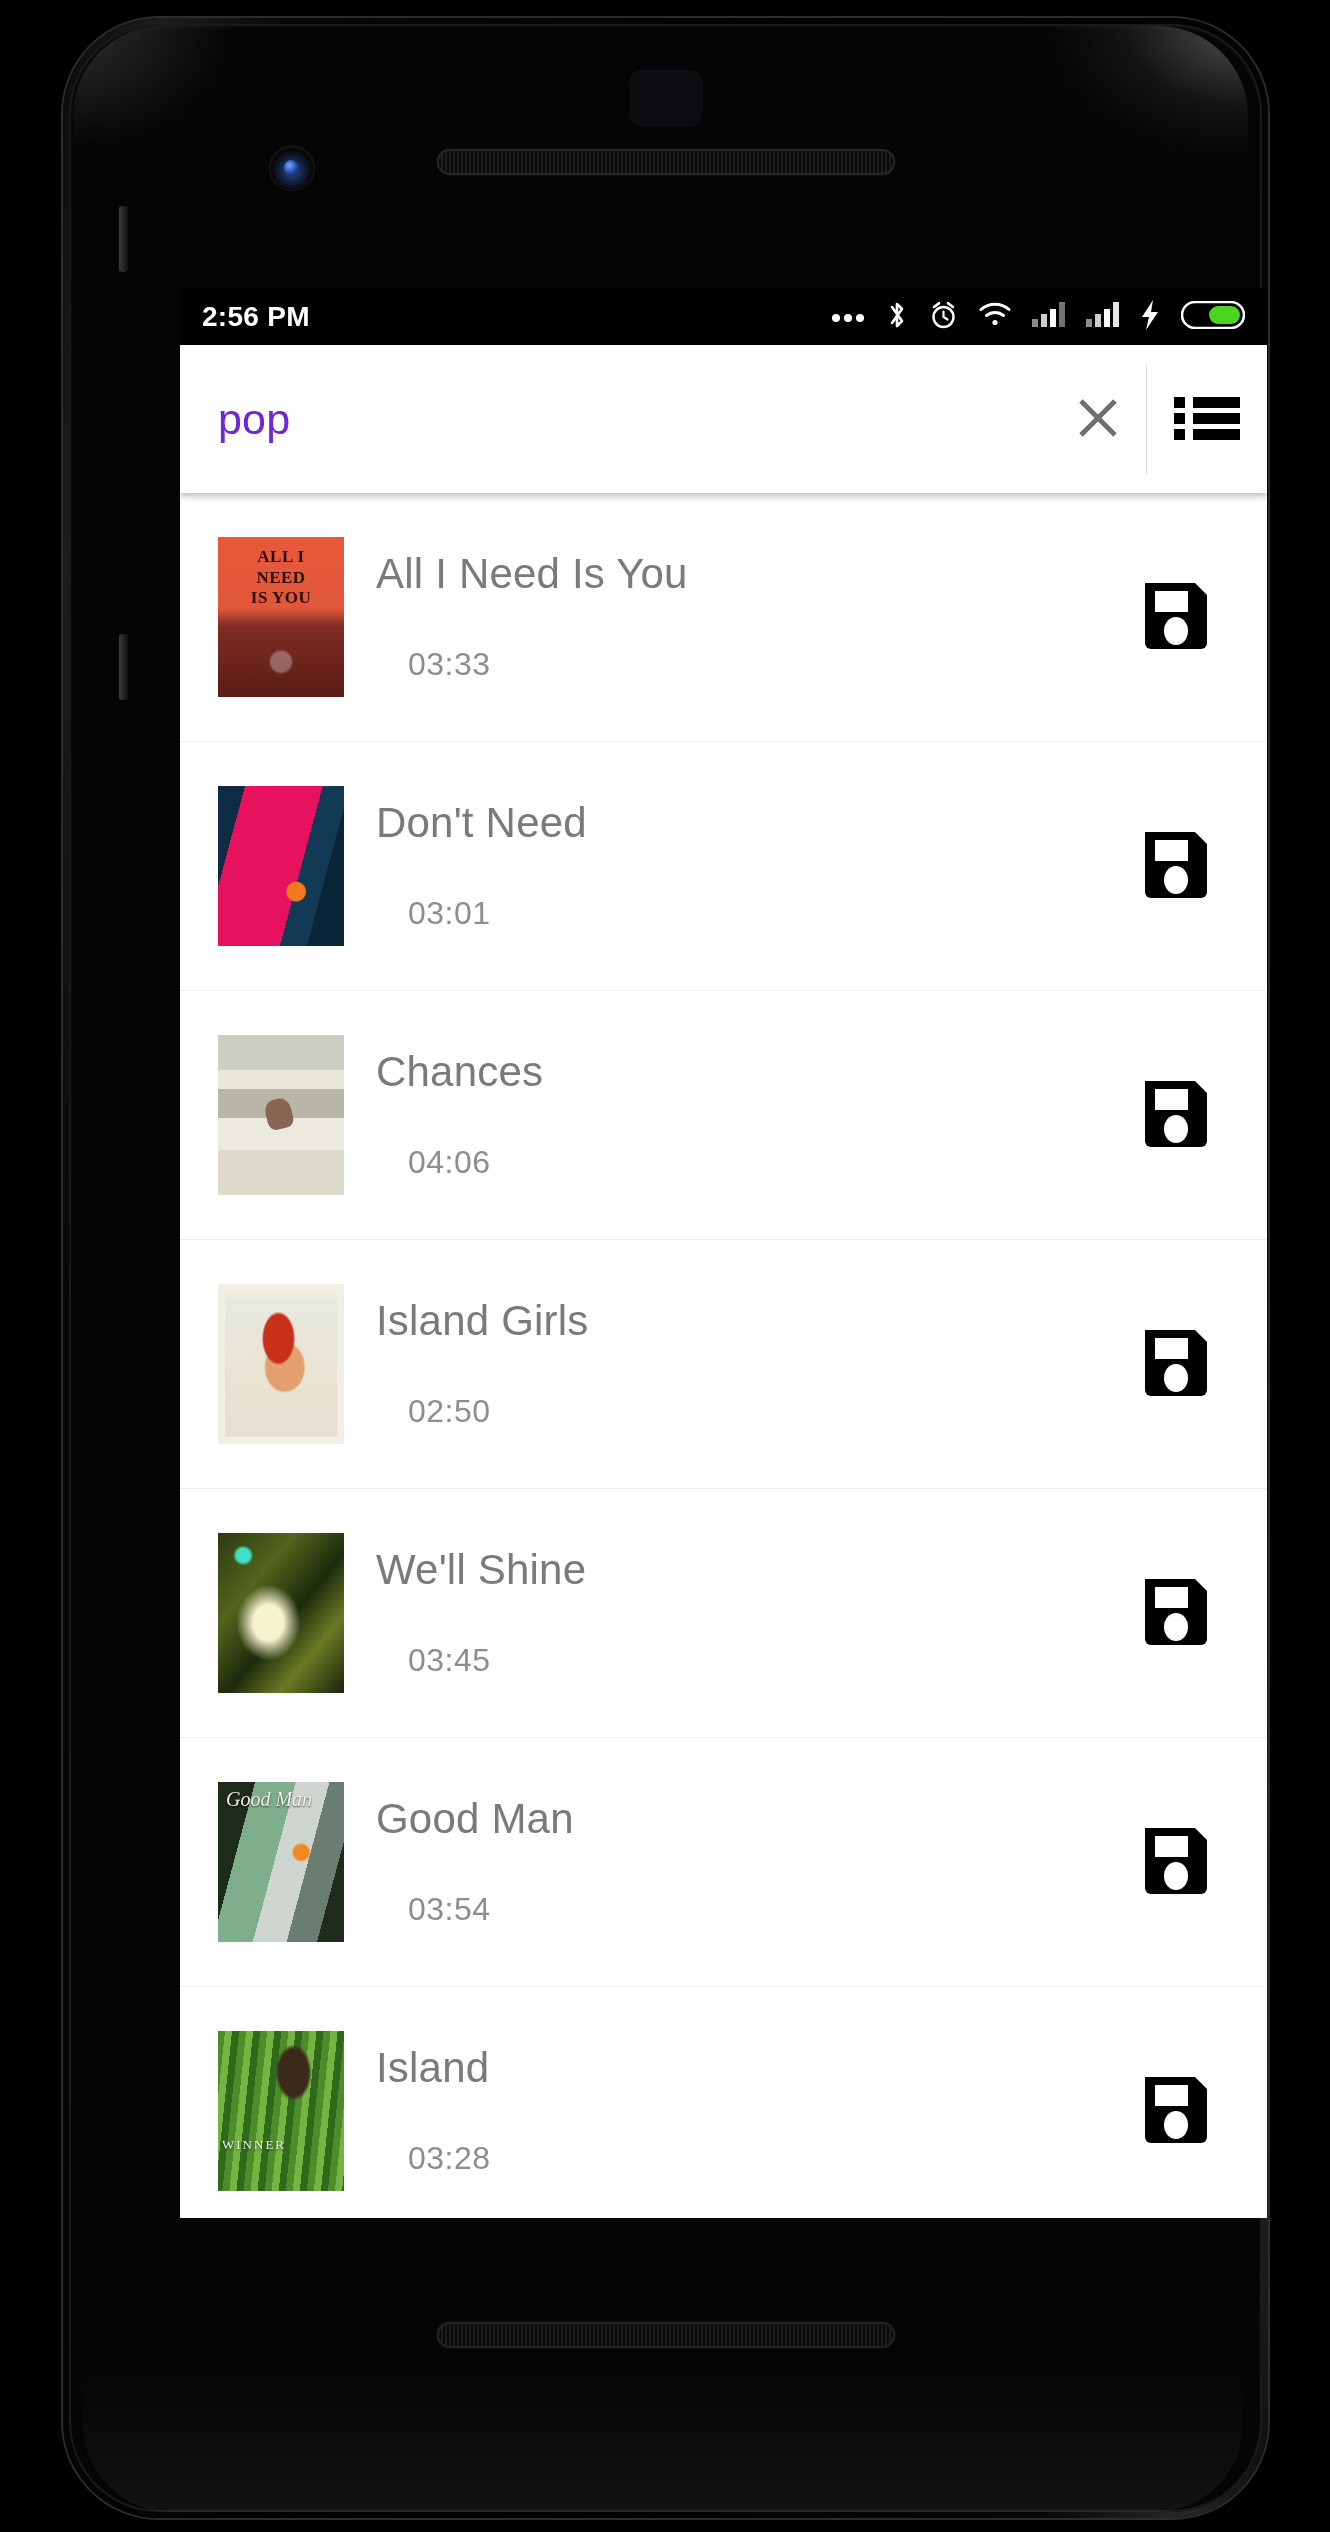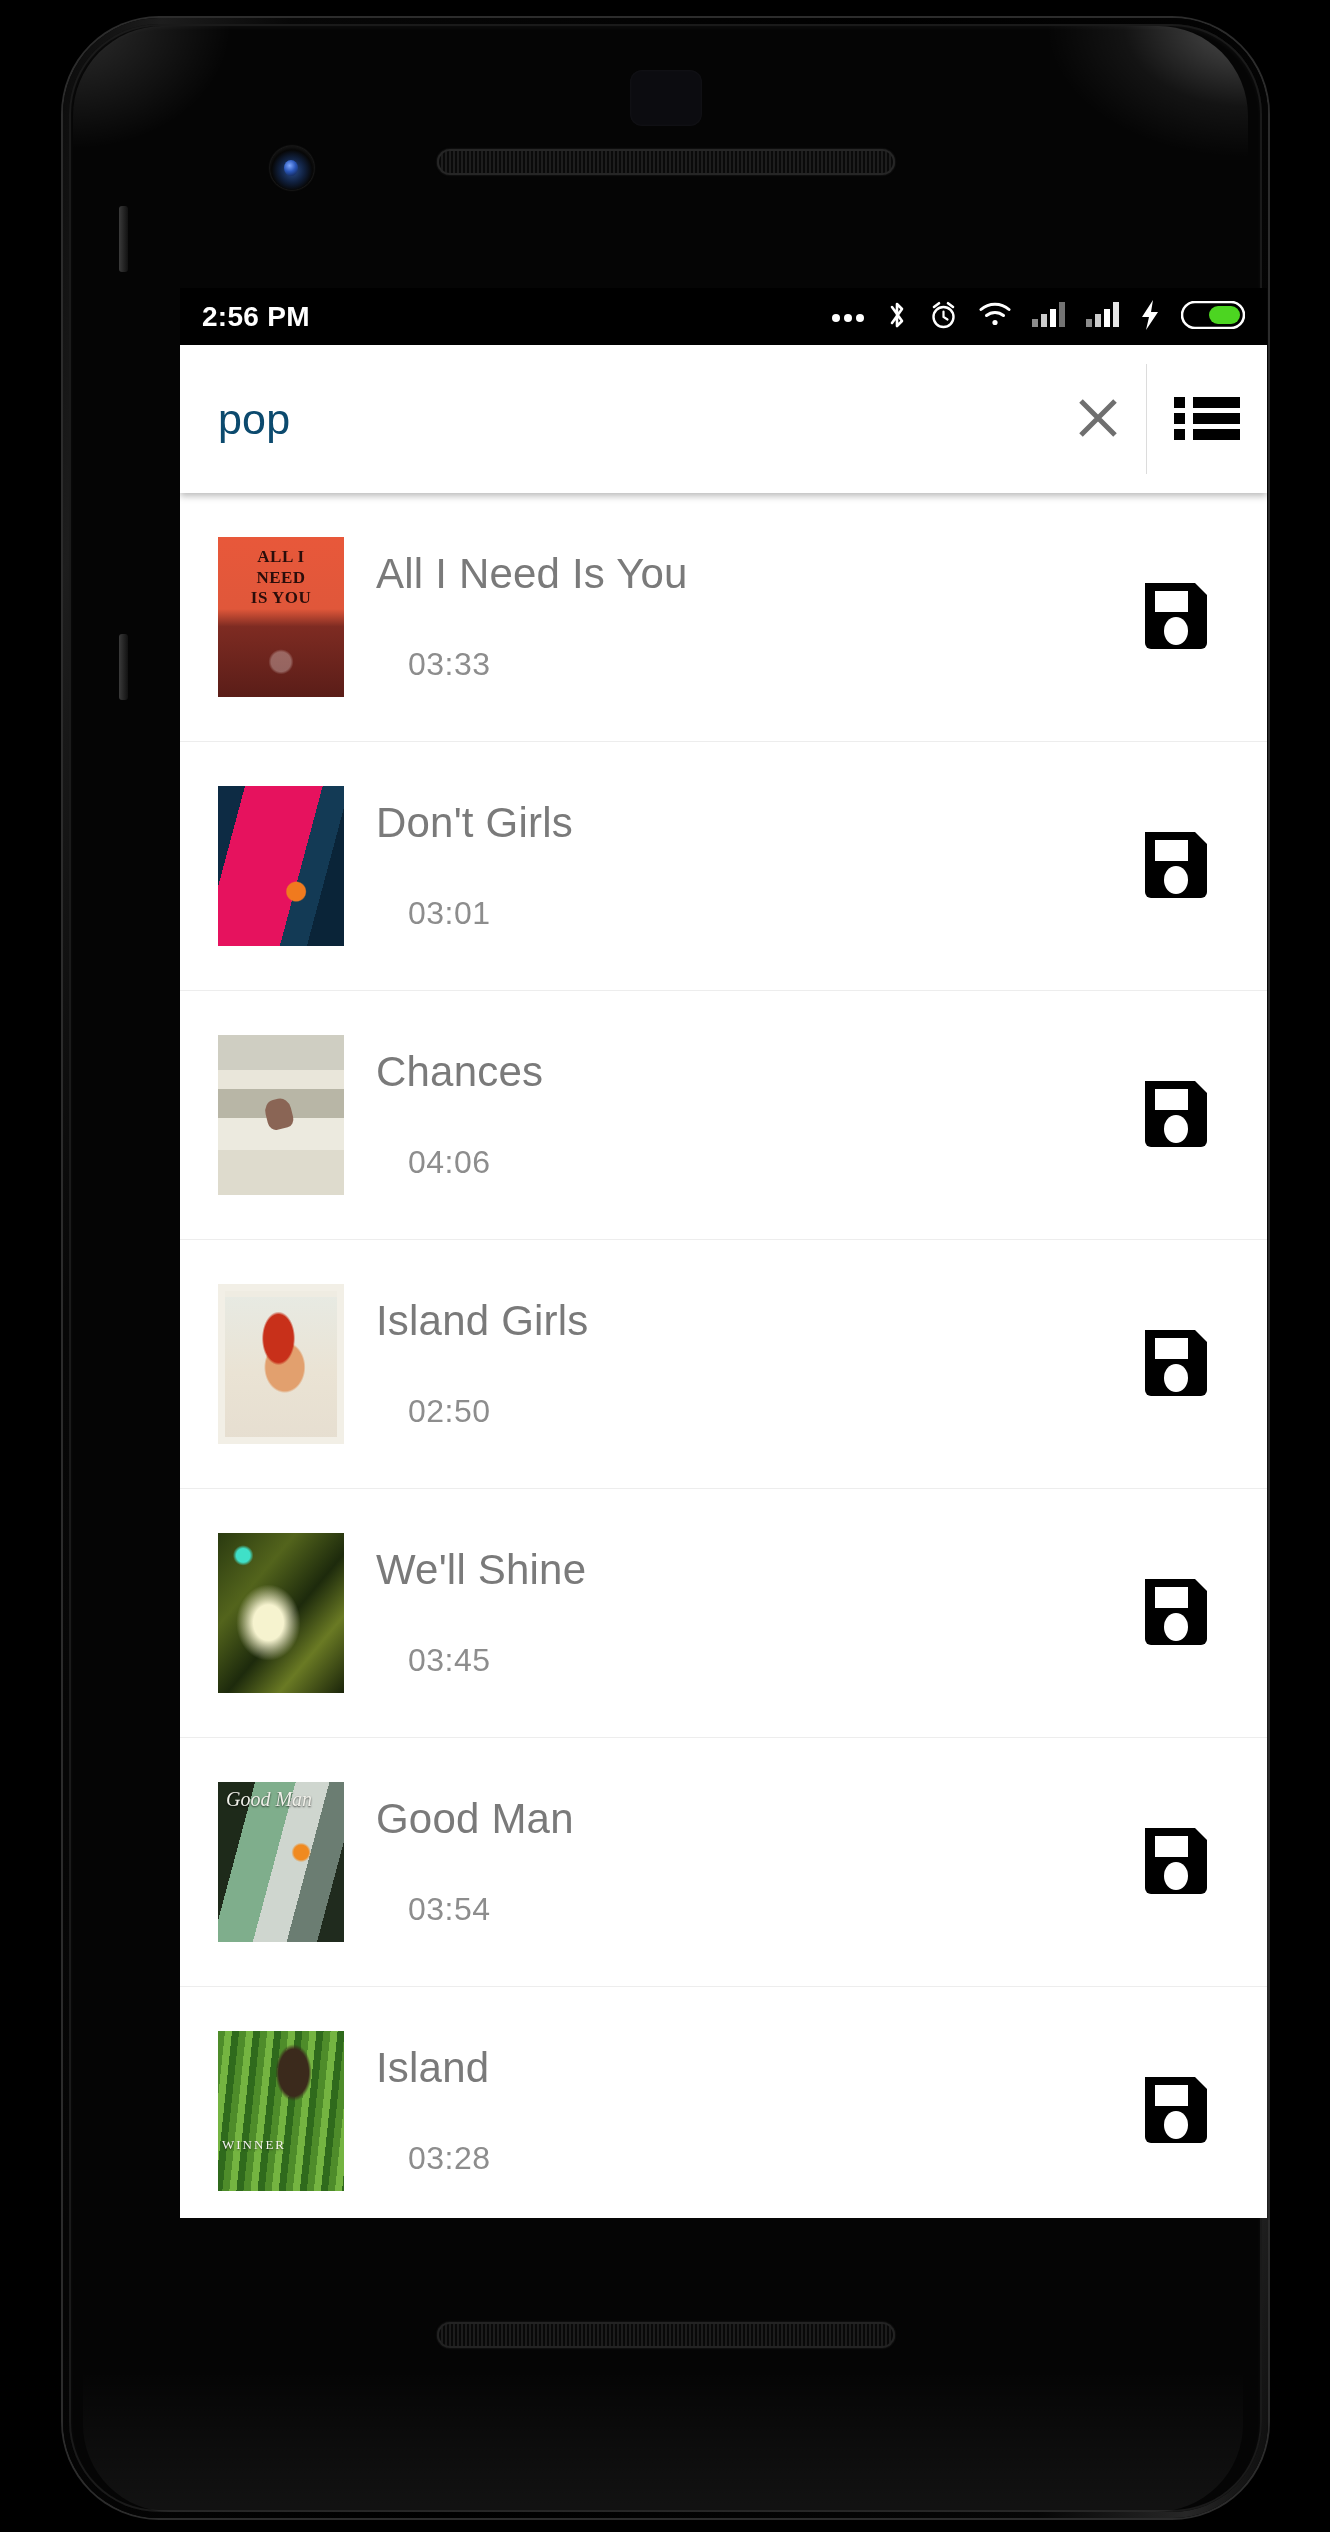--- a/index.html
+++ b/index.html
@@ -95,21 +95,21 @@
   
   #search-bar{
     position:relative; height:148px; background:#fff;
     display:flex; align-items:center;
     box-shadow:0 3px 7px rgba(0,0,0,.28);
     z-index:5;
   }
   #search-input{
     flex:1; border:none; outline:none; background:transparent;
     font-family:"Liberation Sans", sans-serif;
-    font-size:43px; color:#0c4a6e; padding-left:38px; letter-spacing:.2px;
+    font-size:43px; color:#6d28d9; padding-left:38px; letter-spacing:.2px;
   }
   #clear-search-button{
     width:96px; height:100%; display:flex; align-items:center; justify-content:center;
     background:transparent; border:none; cursor:pointer;
   }
   #search-divider{ width:1px; height:110px; background:#dcdcdc; }
   #list-menu-button{
     width:120px; height:100%; display:flex; align-items:center; justify-content:center;
     background:transparent; border:none; cursor:pointer;
   }
@@ -324,21 +324,21 @@
     <svg width="74" height="74" viewBox="0 0 74 74">
       <path d="M6 4 H56 L68 16 V64 A6 6 0 0 1 62 70 H12 A6 6 0 0 1 6 64 Z" fill="#000"></path>
       <rect x="16" y="12" width="33" height="21" fill="#ffffff"></rect>
       <ellipse cx="37" cy="52" rx="12" ry="14" fill="#ffffff"></ellipse>
     </svg></span>
        </button>
         </div>
         <div class="song-row">
           <div class="album-art art-dont-quit"></div>
        <div class="song-text">
-         <div class="song-title">Don't Girls</div>
+         <div class="song-title">Don't Need</div>
          <div class="song-duration">03:01</div>
        </div>
        <button class="save-button">
          <span>
     <svg width="74" height="74" viewBox="0 0 74 74">
       <path d="M6 4 H56 L68 16 V64 A6 6 0 0 1 62 70 H12 A6 6 0 0 1 6 64 Z" fill="#000"></path>
       <rect x="16" y="12" width="33" height="21" fill="#ffffff"></rect>
       <ellipse cx="37" cy="52" rx="12" ry="14" fill="#ffffff"></ellipse>
     </svg></span>
        </button>

